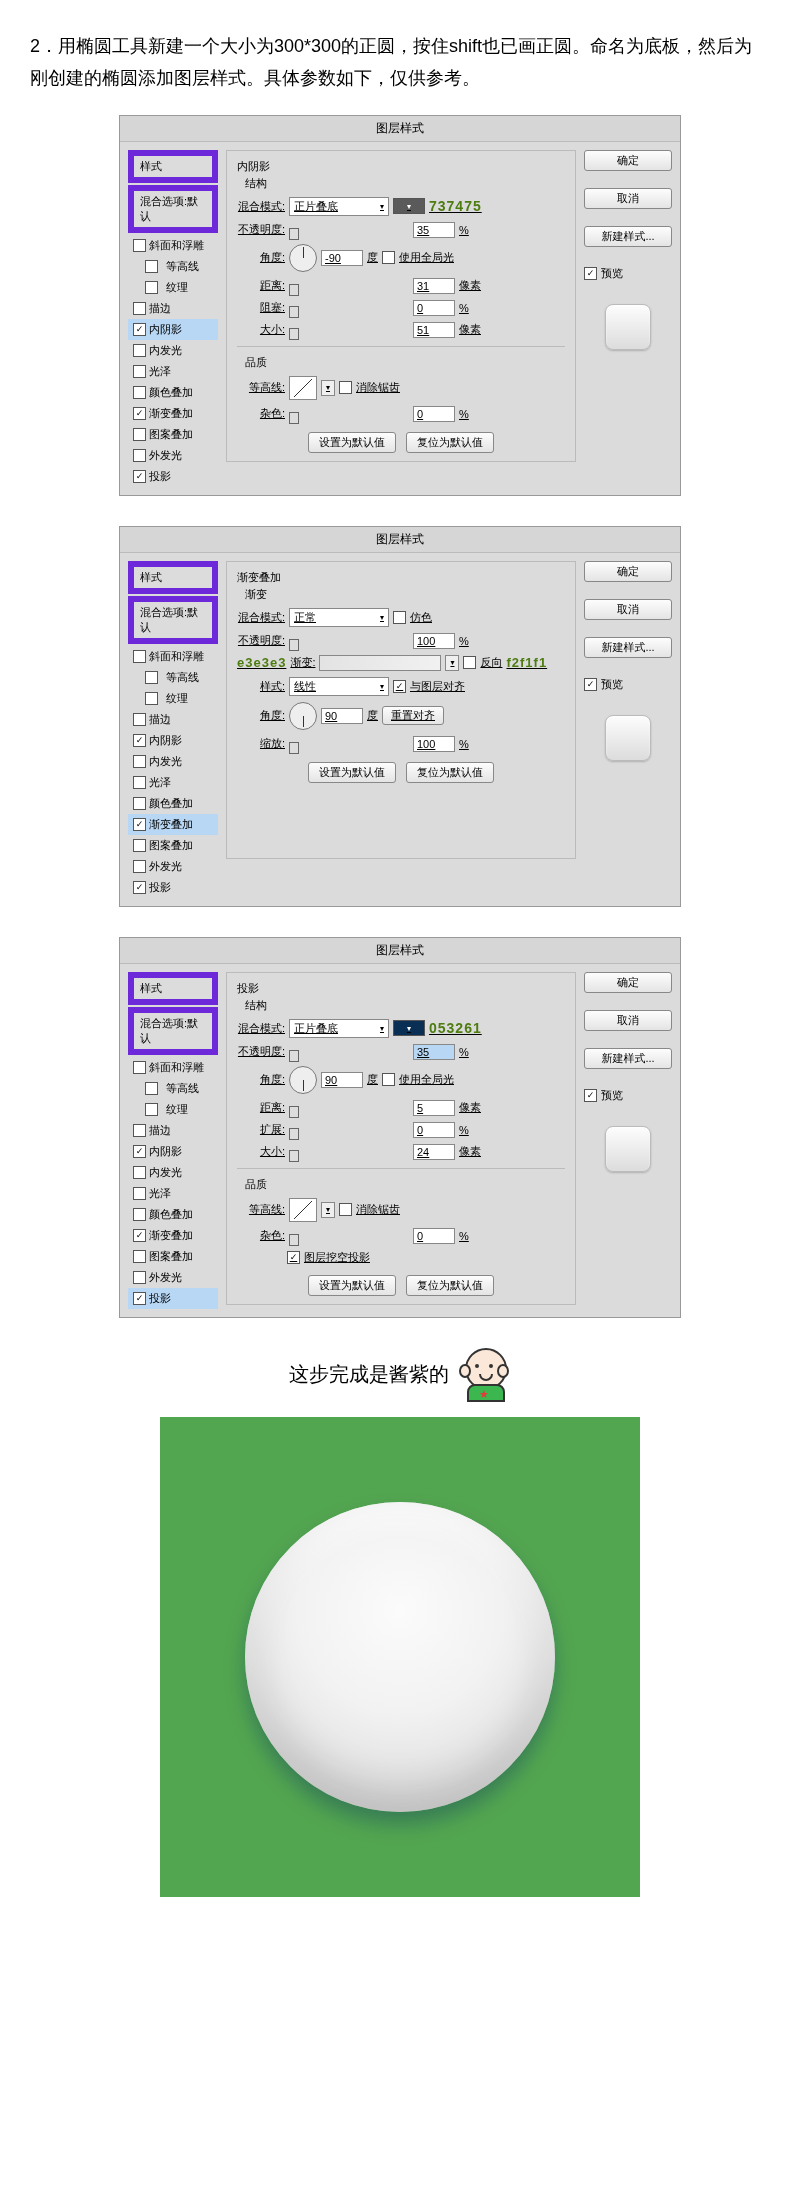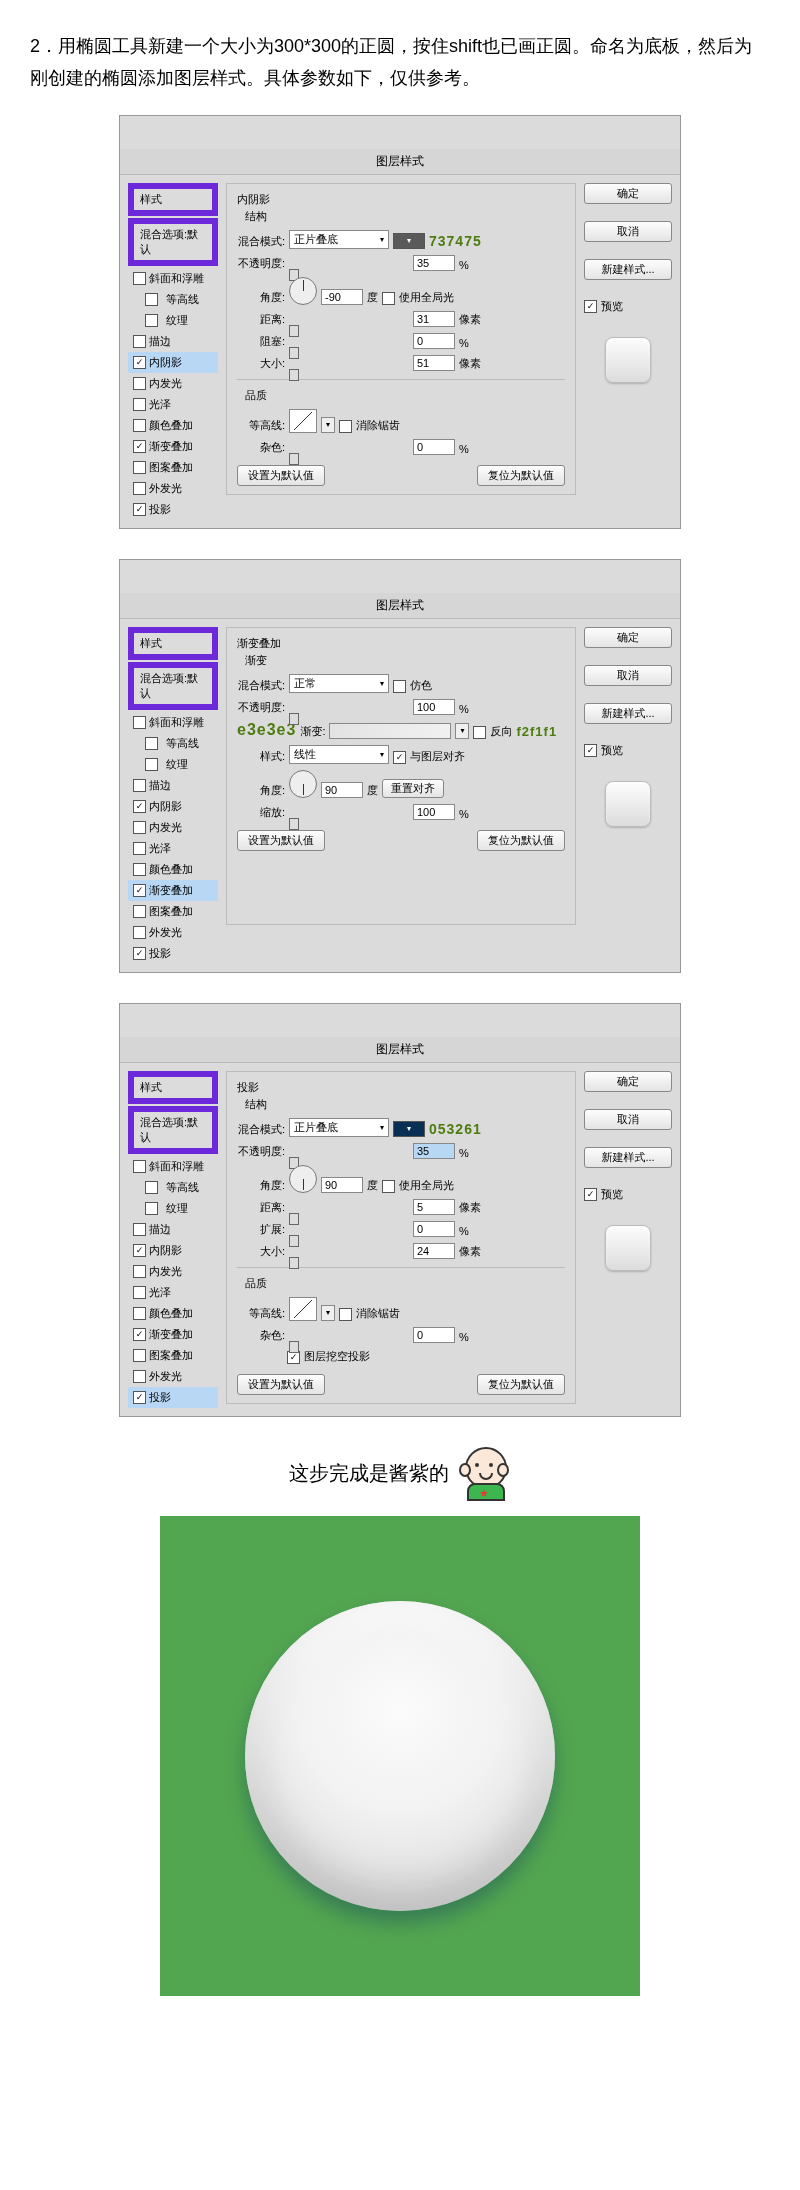--- a/index.html
+++ b/index.html
@@ -22,21 +22,20 @@
     border: 1px solid #999;
     font-size: 11px;
     color: #000;
   }
   .dialog-title {
     text-align: center;
     background: #d6d6d6;
     padding: 4px 0;
     font-size: 12px;
     border-bottom: 1px solid #bbb;
-    margin-top: 33px;
   }
   .dialog-body {
     display: flex;
     padding: 8px;
     min-height: 320px;
     align-items: flex-start;
   }
   .styles-list {
     width: 90px;
     flex-shrink: 0;
@@ -75,24 +74,25 @@
     background: #dbdbdb;
     border: 1px solid #bbb;
     margin: 0 8px;
     padding: 8px 10px;
     min-height: 280px;
   }
   .group-title { margin-bottom: 2px; }
   .sub-title { margin-left: 8px; margin-bottom: 6px; }
   .frow {
     display: flex;
-    align-items: flex-end;
+    align-items: center;
     gap: 4px;
     margin-bottom: 6px;
     font-size: 11px;
+    text-decoration: underline;
   }
   .flabel { width: 48px; text-align: right; }
   .select {
     border: 1px solid #888;
     background: #fff;
     padding: 1px 4px;
     font-size: 11px;
     display: inline-flex;
     align-items: center;
     justify-content: space-between;
@@ -207,21 +207,21 @@
     background: linear-gradient(135deg, transparent 48%, #333 49%, #333 51%, transparent 52%);
   }
   .gradient-bar {
     width: 120px;
     height: 14px;
     border: 1px solid #888;
     background: linear-gradient(to right, #e3e3e3, #f2f1f1);
     display: inline-block;
   }
   .section-hr { border-top: 1px solid #bbb; margin: 8px 0; }
-  .defaults-row { display:flex; gap:10px; justify-content:space-between; margin-top:10px;}
+  .defaults-row { display:flex; gap:10px; justify-content:center; margin-top:10px;}
   
   .caption-row {
     display: flex;
     align-items: center;
     justify-content: center;
     gap: 8px;
     margin: 30px 0 15px 0;
     font-size: 20px;
   }
   .avatar {
@@ -524,21 +524,21 @@
       </div>
 
       <div class="frow">
         <span class="flabel">不透明度:</span>
         <span style="flex:1;max-width:120px;"><span class="slider-track"><span class="slider-thumb" style="left:98%"></span></span></span>
         <span class="num-input">100</span>
         <span class="unit">%</span>
       </div>
 
       <div class="frow">
-        <span class="hex" style="font-size:16px;">e3e3e3</span>
+        <span class="hex" style="font-size:13px;">e3e3e3</span>
         <span>渐变:</span>
         <span class="gradient-bar"></span>
         <span class="arrowbtn">▾</span>
         <span class="cb"></span>
         <span>反向</span>
         <span class="hex" style="font-size:13px;">f2f1f1</span>
       </div>
 
       <div class="frow">
         <span class="flabel">样式:</span>

